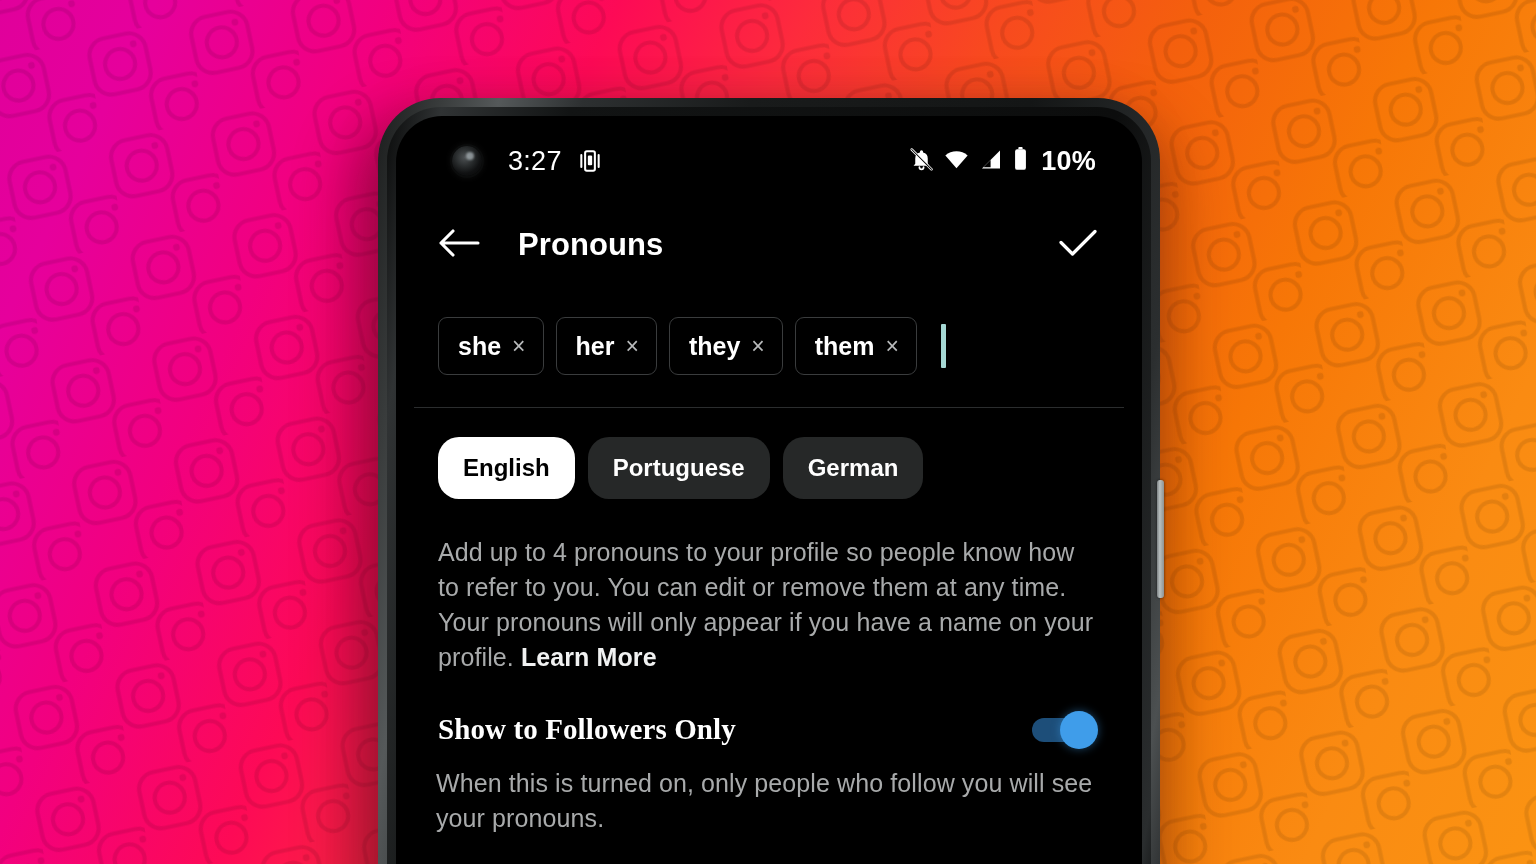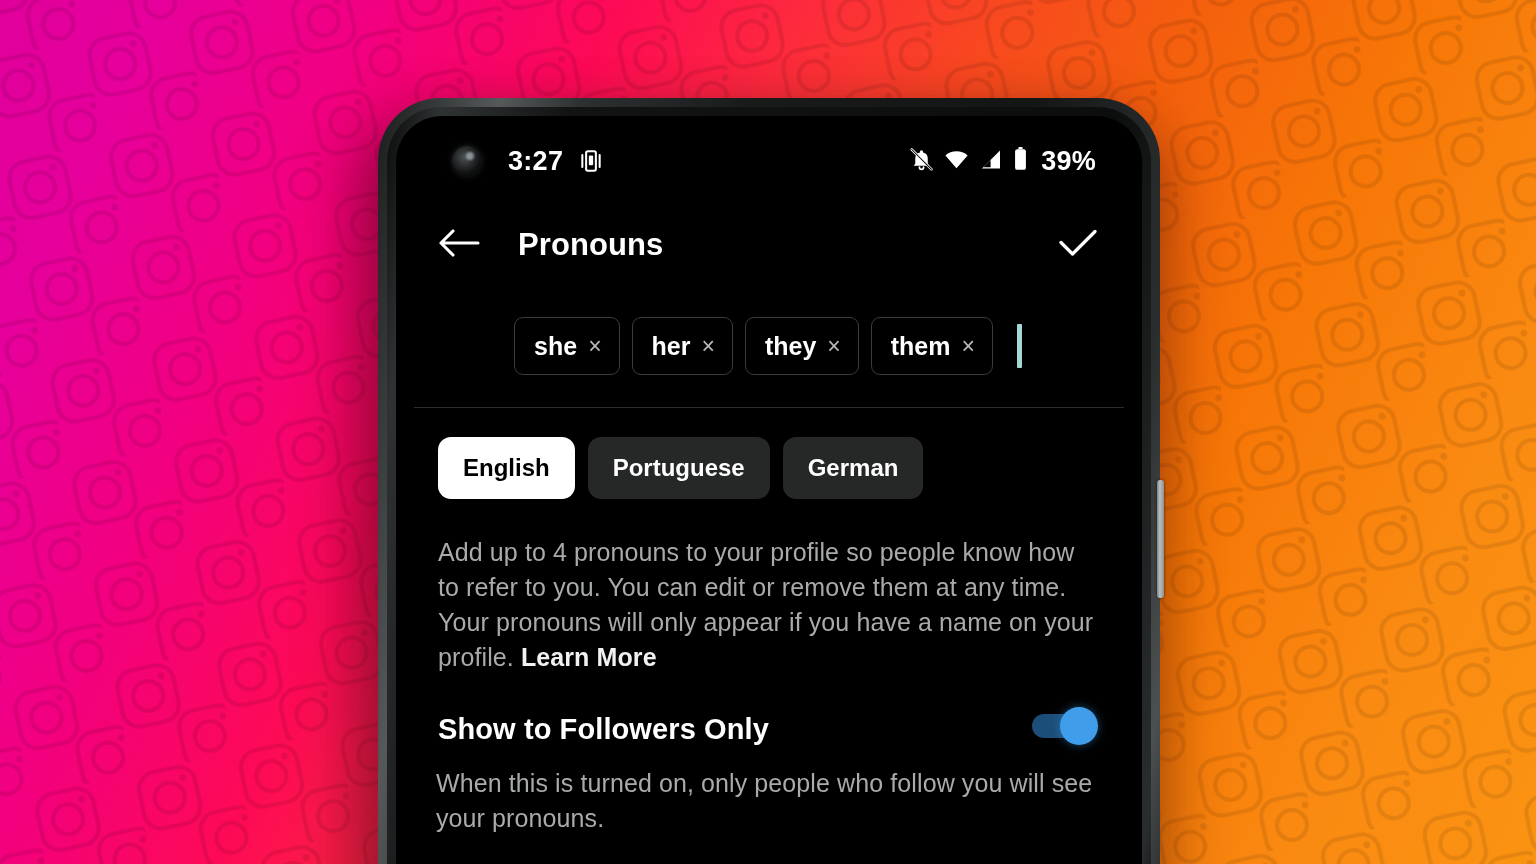--- a/index.html
+++ b/index.html
@@ -103,21 +103,21 @@
   #camera-hole::after{
     content:"";
     display:block;
     width:8px;height:8px;border-radius:50%;
     margin:6px 0 0 14px;
     background:rgba(210,220,225,.55);
     filter: blur(1px);
   }
   #status-time {
     font-size: 27px;
-    font-weight: 700;
+    font-weight: 400;
     letter-spacing: .3px;
     margin-left: 26px;
     line-height: 1;
   }
   #cast-icon { margin-left: 15px; display:flex; align-items:center; }
   #status-right {
     margin-left: auto;
     display: flex;
     align-items: center;
     gap: 9px;
@@ -149,21 +149,20 @@
   #confirm-button { margin-left:auto; display:flex; align-items:center; cursor:pointer; }
 
   
   #token-field {
     display: flex;
     align-items: center;
     flex-wrap: wrap;
     gap: 12px;
     padding: 26px 44px 0 42px;
     min-height: 98px;
-    justify-content: center;
   }
   .chip {
     display: flex;
     align-items: center;
     gap: 11px;
     height: 58px;
     padding: 0 17px 0 19px;
     border: 1px solid #3a3c3d;
     border-radius: 9px;
     background: #000;
@@ -200,21 +199,21 @@
     display: flex;
     gap: 13px;
     padding: 29px 0 0 42px;
     overflow: hidden;
   }
   .pill {
     height: 62px;
     display: flex;
     align-items: center;
     padding: 0 25px;
-    border-radius: 13px;
+    border-radius: 21px;
     background: #262828;
     color: #fff;
     font-size: 24px;
     font-weight: 700;
     white-space: nowrap;
     cursor: pointer;
     flex: none;
   }
   .pill.selected { background: #fff; color: #000; }
 
@@ -224,21 +223,23 @@
     font-size: 25px;
     line-height: 35px;
     padding: 36px 44px 0 42px;
     letter-spacing: .1px;
   }
   #learn-more { color: #f0f1f1; font-weight: 700; cursor: pointer; }
 
   
   #toggle-row {
     display: flex;
+    align-items: center;
     padding: 38px 44px 0 42px;
+    font-family: Liberation Serif, serif;
   }
   #toggle-label {
     color: #fff;
     font-size: 29px;
     font-weight: 700;
     letter-spacing: .1px;
   }
   #toggle-switch {
     margin-left: auto;
     position: relative;
@@ -332,21 +333,21 @@
             </svg>
           </span>
 
           <span>
             <svg width="17" height="26" viewBox="0 0 12 24" fill="none">
               <rect x="4" y="1" width="4" height="2" rx="0.8" fill="#fff"></rect>
               <rect x="1" y="3" width="10" height="19" rx="2" fill="#fff"></rect>
             </svg>
           </span>
 
-          <span id="battery-pct">39%</span>
+          <span id="battery-pct">10%</span>
         </div>
       </div>
 
       <div id="appbar">
         <div id="back-button">
           <span>
             <svg width="42" height="30" viewBox="0 0 42 30" fill="none">
               <path d="M40 15H3M15 3 3 15l12 12" stroke="#fff" stroke-width="3.1" stroke-linecap="round" stroke-linejoin="round"></path>
             </svg>
           </span>

